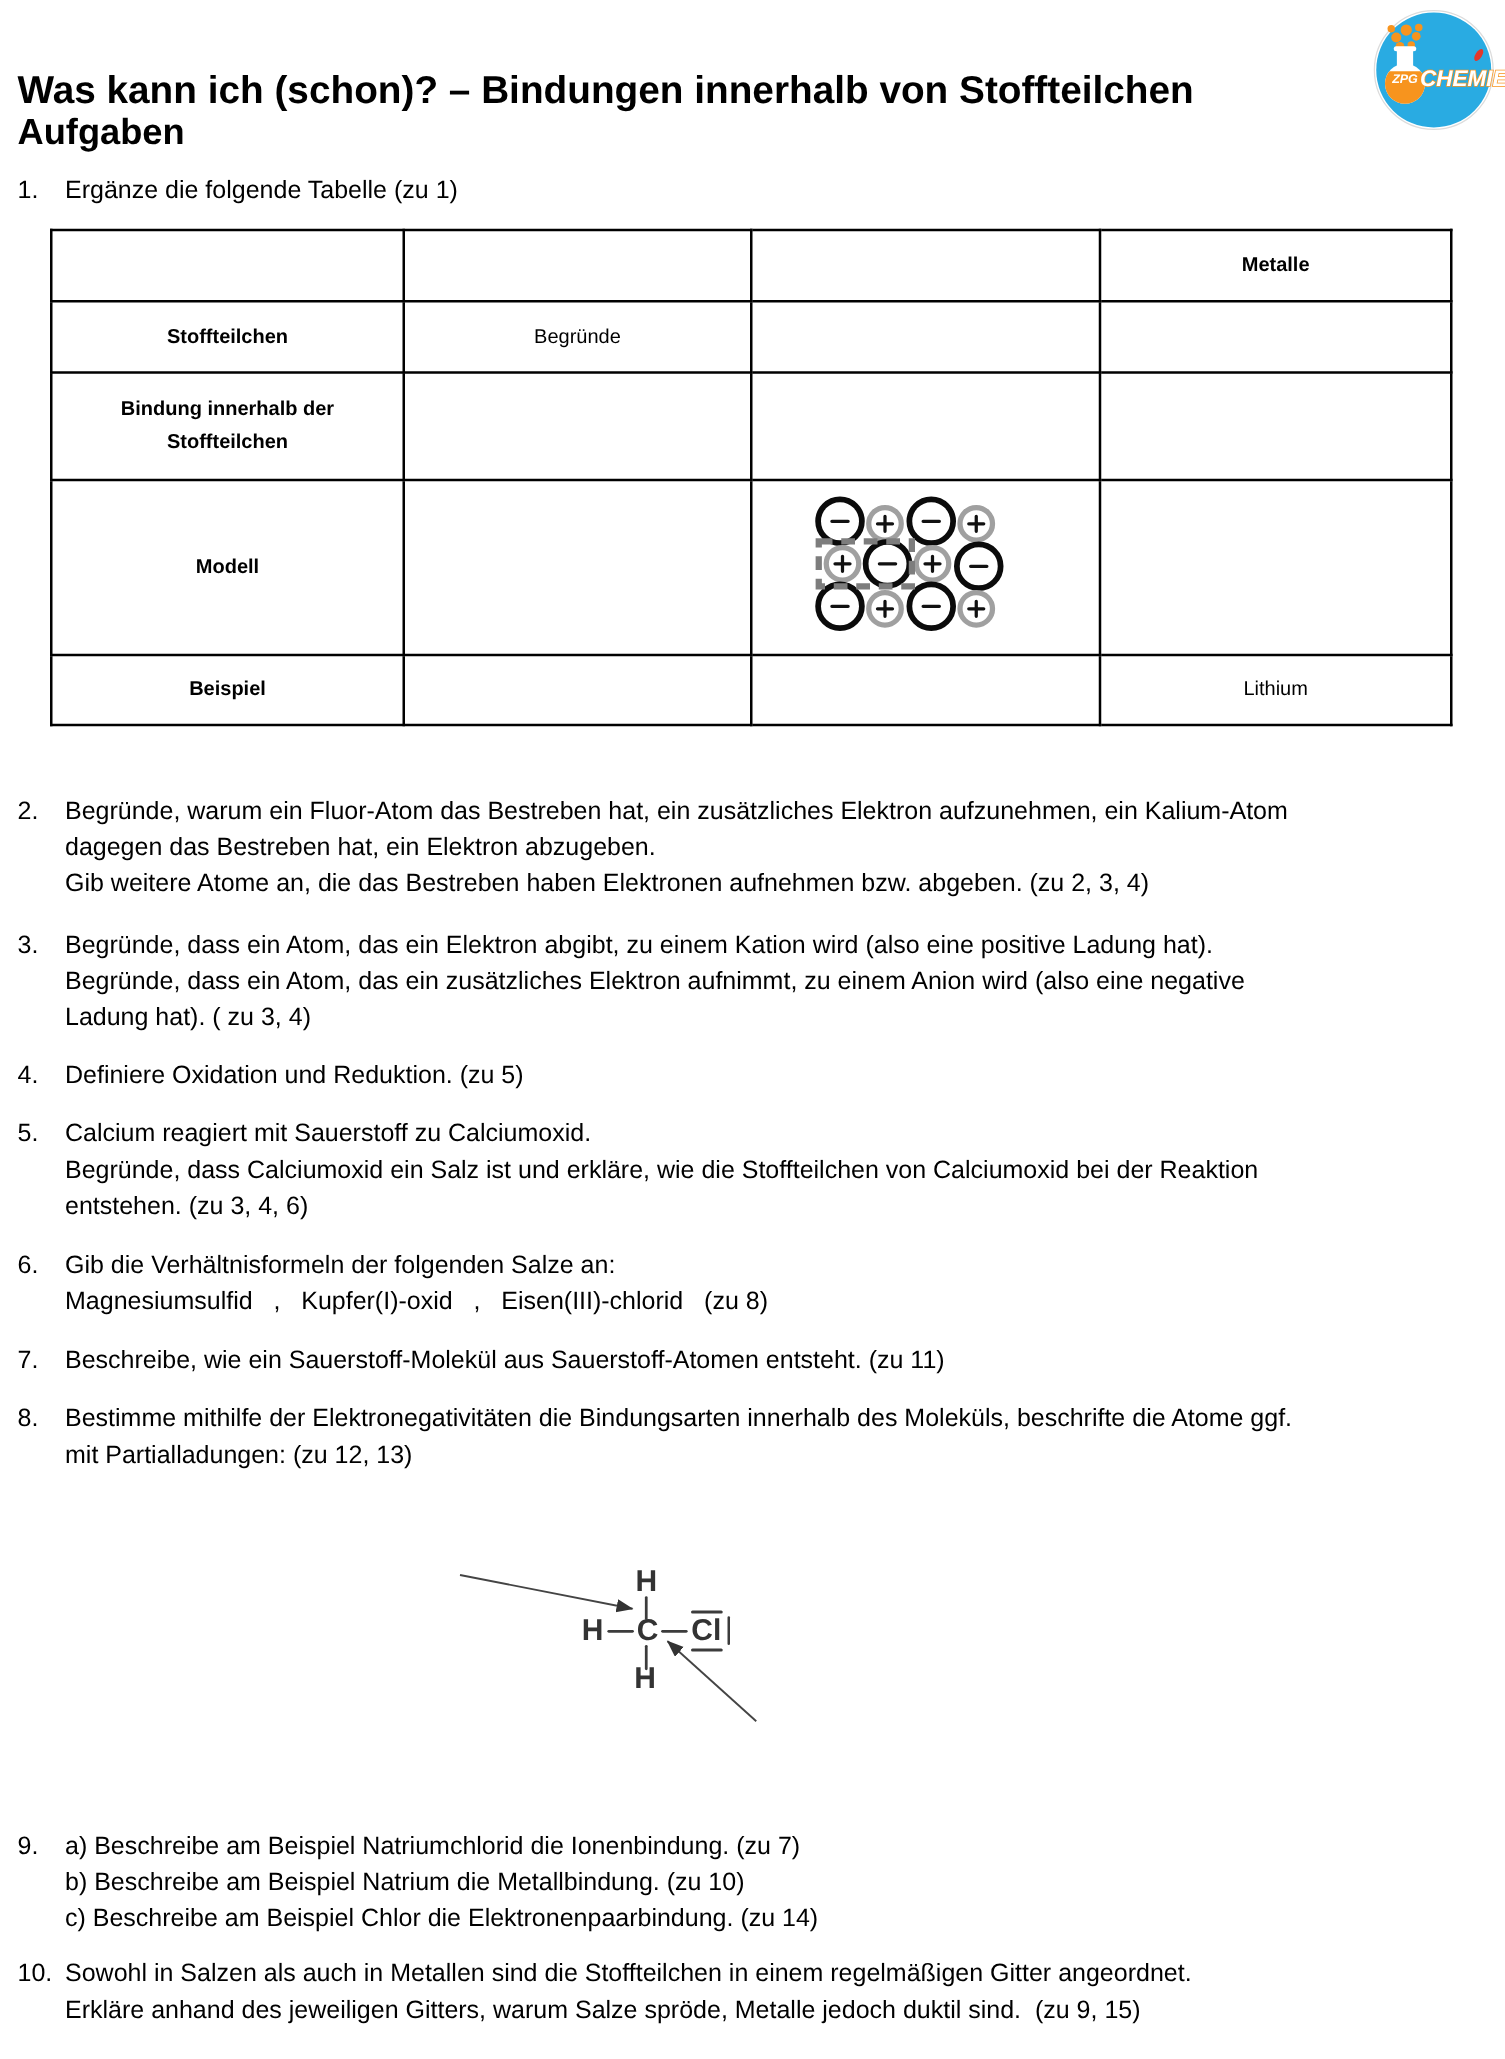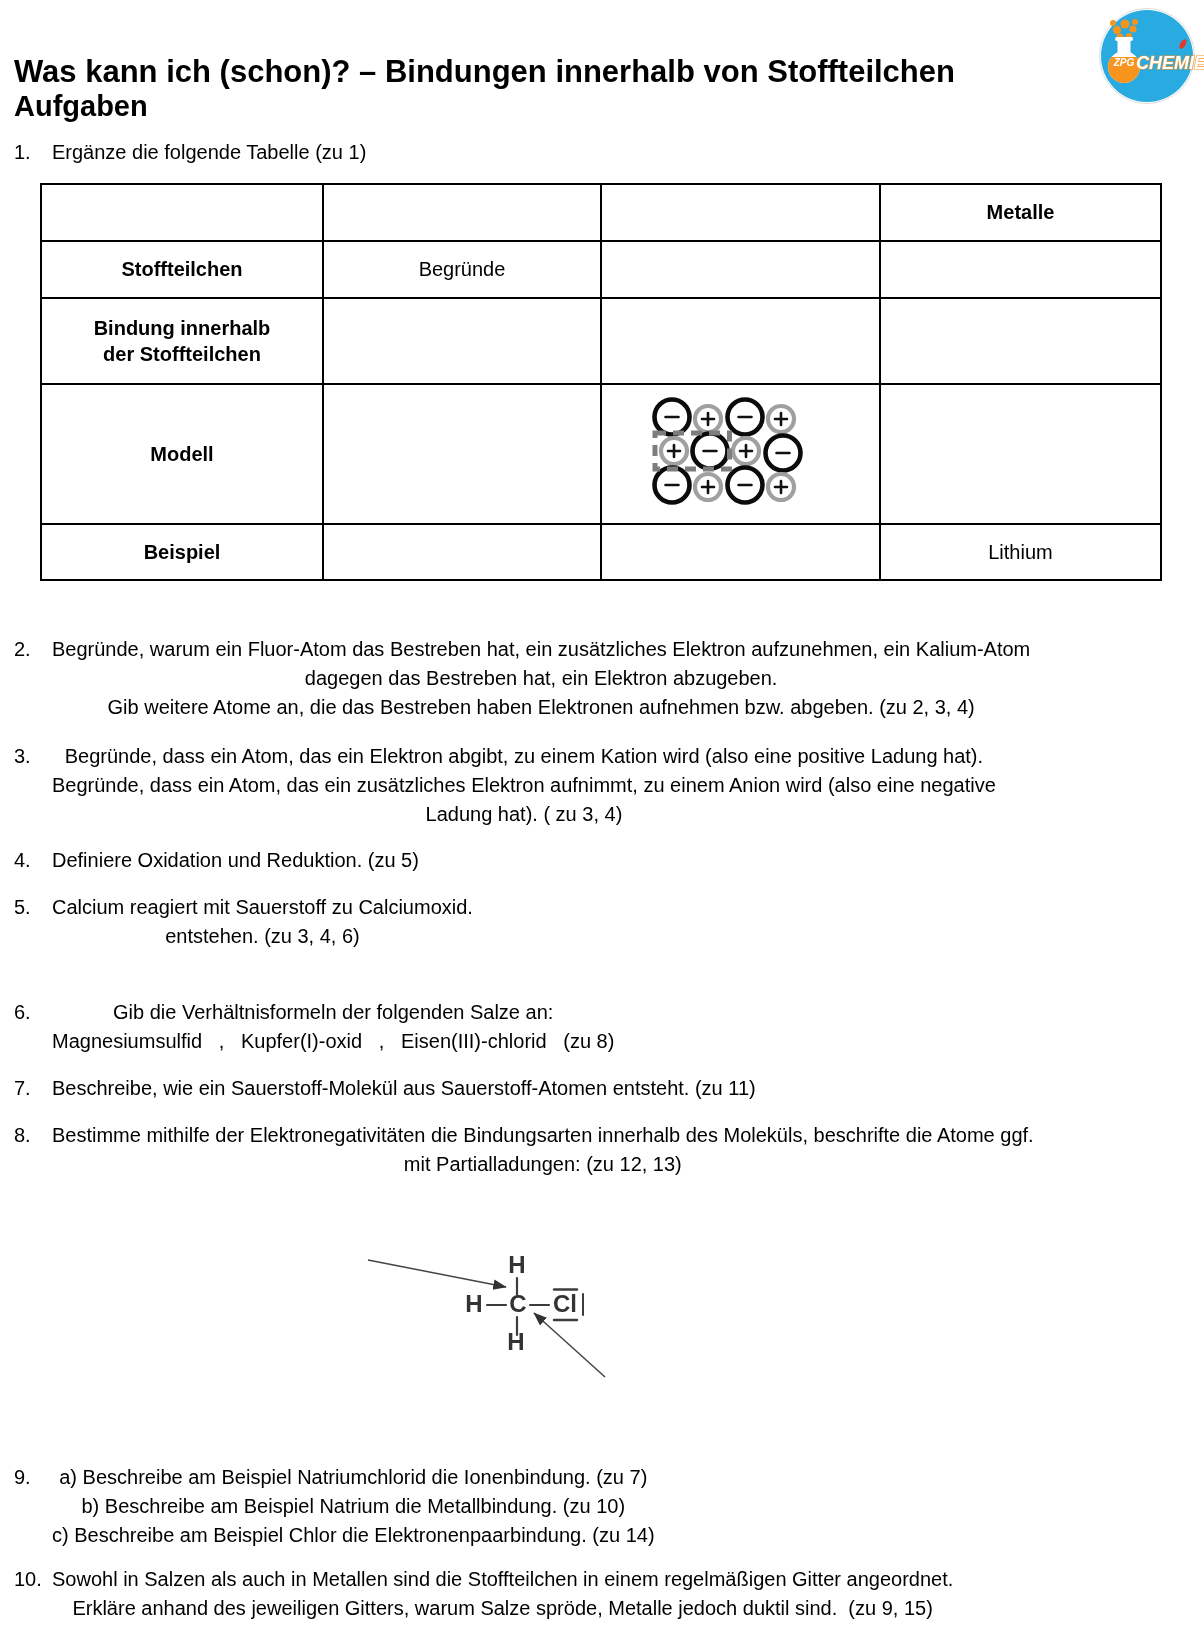--- a/index.html
+++ b/index.html
@@ -6,27 +6,27 @@
   body{
     width:1204px;height:1647px;position:relative;background:#ffffff;
     font-family:"Liberation Sans","DejaVu Sans",sans-serif;color:#000;
     overflow:hidden;
   }
   .abs{position:absolute;}
   .doc-title{left:14px;top:54px;font-size:31px;font-weight:700;white-space:pre;}
   .doc-subtitle{left:14px;top:90px;font-size:29px;font-weight:700;white-space:pre;}
   .task{position:absolute;left:14px;display:flex;font-size:20px;}
   .task .num{width:38px;flex:0 0 38px;line-height:29px;}
-  .task .lines > div{line-height:29px;white-space:pre;text-align:center;}
+  .task .lines > div{line-height:29px;white-space:pre;}
   table.fill{
     position:absolute;left:40px;top:183px;border-collapse:collapse;table-layout:fixed;
   }
   table.fill td{
     border:2px solid #000;text-align:center;vertical-align:middle;
-    font-size:20px;padding:0;overflow:hidden;
+    font-size:16px;padding:0;overflow:hidden;
   }
   table.fill td.lbl{font-weight:700;}
   table.fill td.wrap{padding:0 34px;white-space:normal;line-height:26px;}
   .mol-svg{position:absolute;left:350px;top:1240px;}
   .logo-svg{position:absolute;left:1098px;top:7px;}
 </style>
 </head>
 <body>
 
 <div class="abs doc-title">Was kann ich (schon)? – Bindungen innerhalb von Stoffteilchen</div>
@@ -158,20 +158,21 @@
   <span class="num">4.</span>
   <div class="lines">
     <div>Definiere Oxidation und Reduktion. (zu 5)</div>
   </div>
 </div>
 
 <div class="task" style="top:893px">
   <span class="num">5.</span>
   <div class="lines">
     <div>Calcium reagiert mit Sauerstoff zu Calciumoxid.</div>
+    <div>Begründe, dass Calciumoxid ein Salz ist und erkläre, wie die Stoffteilchen von Calciumoxid bei der Reaktion</div>
     <div>entstehen. (zu 3, 4, 6)</div>
   </div>
 </div>
 
 <div class="task" style="top:998px">
   <span class="num">6.</span>
   <div class="lines">
     <div>Gib die Verhältnisformeln der folgenden Salze an:</div>
     <div>Magnesiumsulfid   ,   Kupfer(I)-oxid   ,   Eisen(III)-chlorid   (zu 8)</div>
   </div>

